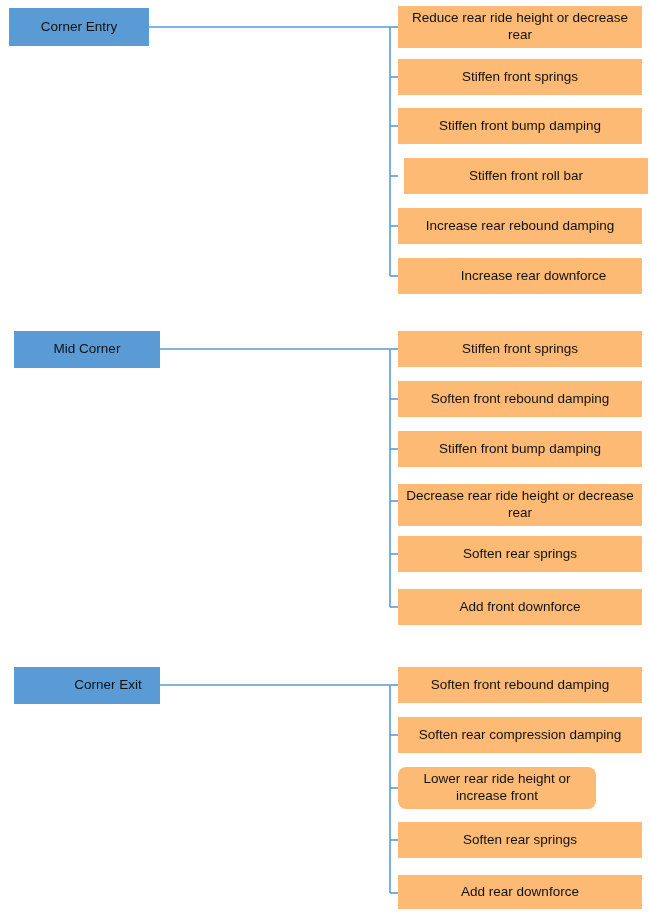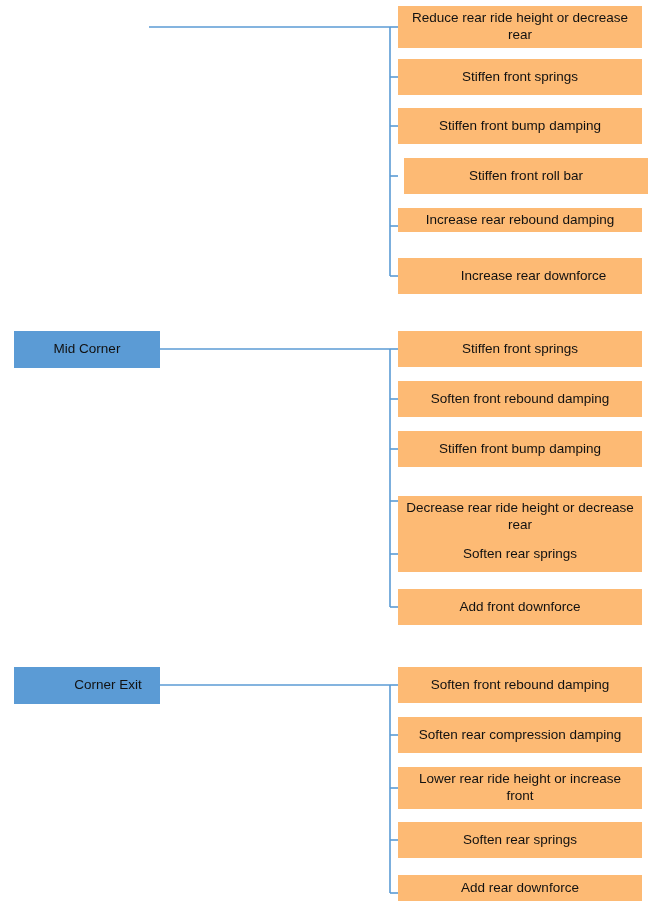--- a/index.html
+++ b/index.html
@@ -73,34 +73,37 @@
       <path class="conn" d="M 149 27 L 390 27"></path>
       <path class="conn" d="M 390 27 L 390 276"></path>
       <path class="conn" d="M 390 27 L 398 27"></path>
       <path class="conn" d="M 390 77 L 398 77"></path>
       <path class="conn" d="M 390 126 L 398 126"></path>
       <path class="conn" d="M 390 176 L 398 176"></path>
       <path class="conn" d="M 390 226 L 398 226"></path>
       <path class="conn" d="M 390 276 L 398 276"></path>
     </svg>
 
+    <div class="parent-box" style="left:9px;top:8px;width:140px;height:38px;">
+      <span>Corner Entry</span>
+    </div>
 
     <div class="child-box" style="left:398px;top:6px;width:244px;height:42px;">
       <span>Reduce rear ride height or decrease rear</span>
     </div>
     <div class="child-box" style="left:398px;top:59px;width:244px;height:36px;">
       <span>Stiffen front springs</span>
     </div>
     <div class="child-box" style="left:398px;top:108px;width:244px;height:36px;">
       <span>Stiffen front bump damping</span>
     </div>
     <div class="child-box" style="left:398px;top:158px;width:244px;height:36px;margin-left:6px;">
       <span>Stiffen front roll bar</span>
     </div>
-    <div class="child-box" style="left:398px;top:208px;width:244px;height:24px;">
+    <div class="child-box" style="left:398px;top:208px;width:244px;height:36px;">
       <span>Increase rear rebound damping</span>
     </div>
     <div class="child-box" style="left:398px;top:258px;width:244px;height:36px;padding-left:35px;">
       <span>Increase rear downforce</span>
     </div>
   </div>
 
   <div class="group" style="top:328px;height:310px;">
     <svg class="connector-svg" width="650" height="310">
       <path class="conn" d="M 160 21 L 390 21"></path>
@@ -119,21 +122,21 @@
 
     <div class="child-box" style="left:398px;top:3px;width:244px;height:36px;">
       <span>Stiffen front springs</span>
     </div>
     <div class="child-box" style="left:398px;top:53px;width:244px;height:36px;">
       <span>Soften front rebound damping</span>
     </div>
     <div class="child-box" style="left:398px;top:103px;width:244px;height:36px;">
       <span>Stiffen front bump damping</span>
     </div>
-    <div class="child-box" style="left:398px;top:168px;width:244px;height:42px;">
+    <div class="child-box" style="left:398px;top:156px;width:244px;height:42px;">
       <span>Decrease rear ride height or decrease rear</span>
     </div>
     <div class="child-box" style="left:398px;top:208px;width:244px;height:36px;">
       <span>Soften rear springs</span>
     </div>
     <div class="child-box" style="left:398px;top:261px;width:244px;height:36px;">
       <span>Add front downforce</span>
     </div>
   </div>
 
@@ -151,24 +154,24 @@
     <div class="parent-box" style="left:14px;top:3px;width:146px;height:37px;padding-left:48px;">
       <span>Corner Exit</span>
     </div>
 
     <div class="child-box" style="left:398px;top:3px;width:244px;height:36px;">
       <span>Soften front rebound damping</span>
     </div>
     <div class="child-box" style="left:398px;top:53px;width:244px;height:36px;">
       <span>Soften rear compression damping</span>
     </div>
-    <div class="child-box" style="left:398px;top:103px;width:244px;height:42px;">
+    <div class="child-box" style="left:398px;top:103px;width:198px;height:42px;border-radius:8px;">
       <span>Lower rear ride height or increase front</span>
     </div>
     <div class="child-box" style="left:398px;top:158px;width:244px;height:36px;">
       <span>Soften rear springs</span>
     </div>
-    <div class="child-box" style="left:398px;top:211px;width:244px;height:26px;">
+    <div class="child-box" style="left:398px;top:211px;width:244px;height:34px;">
       <span>Add rear downforce</span>
     </div>
   </div>
 
 </div>
 
 </body></html>

